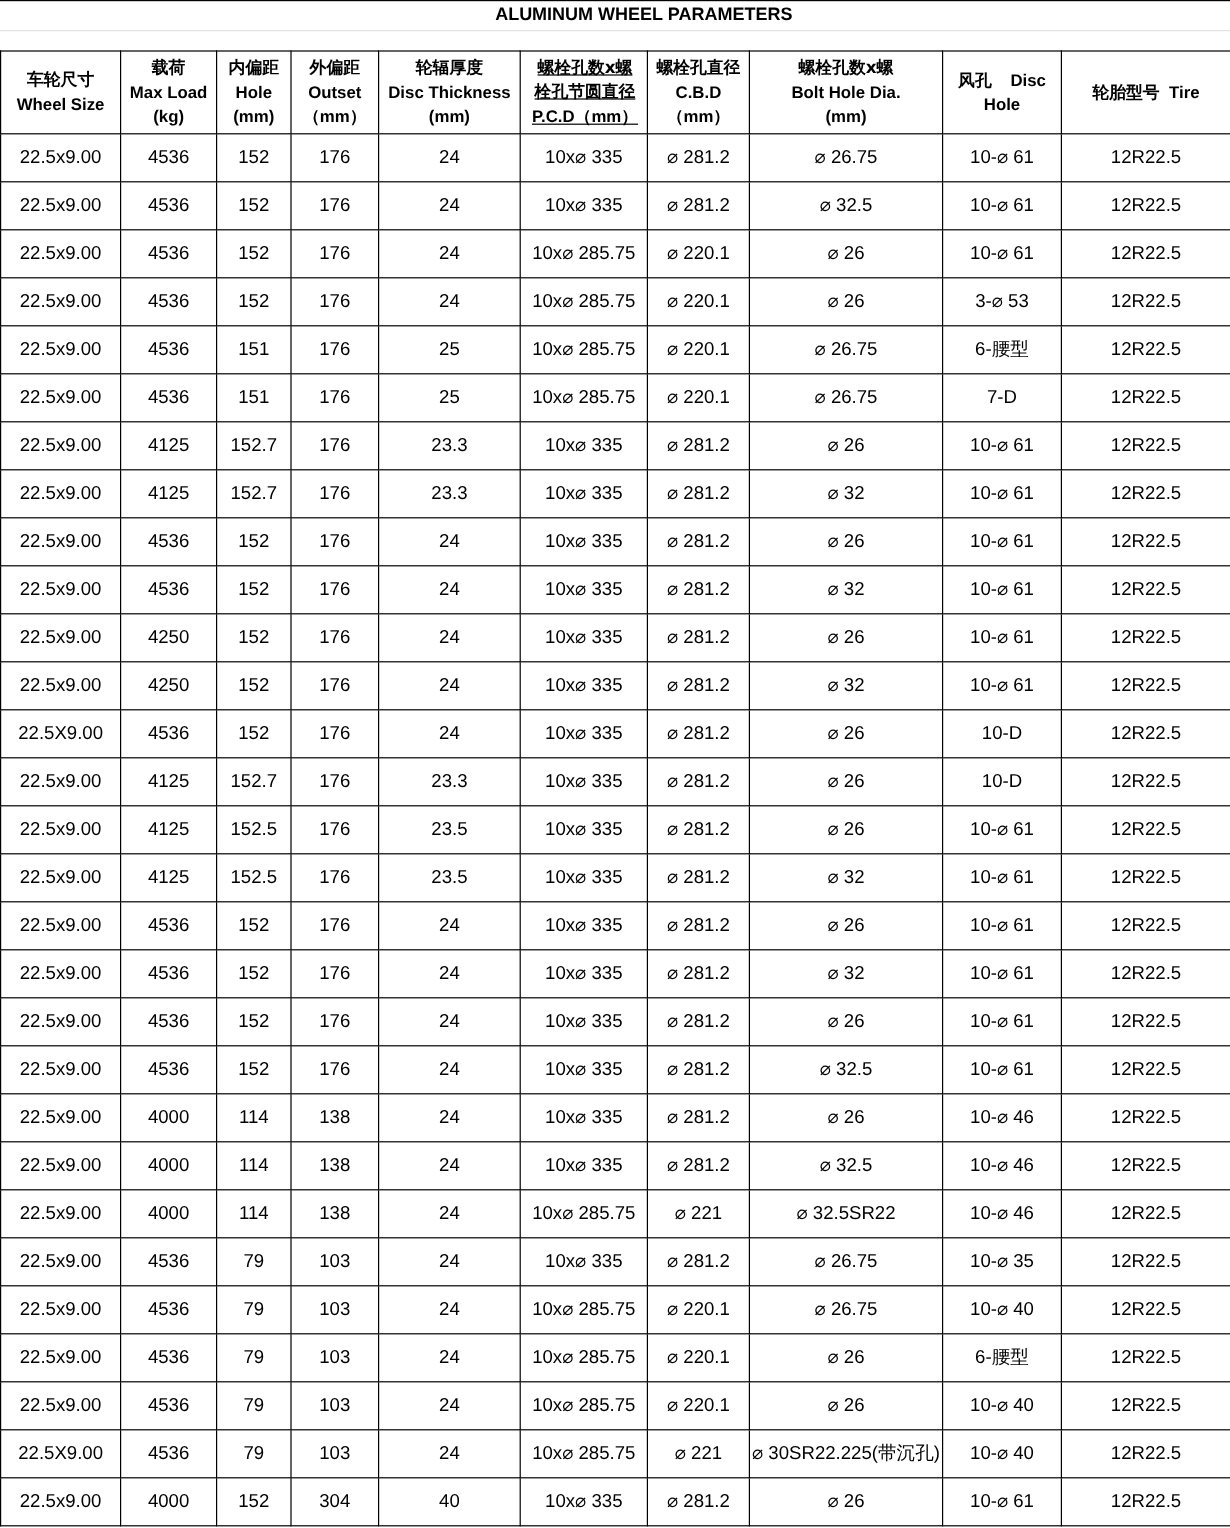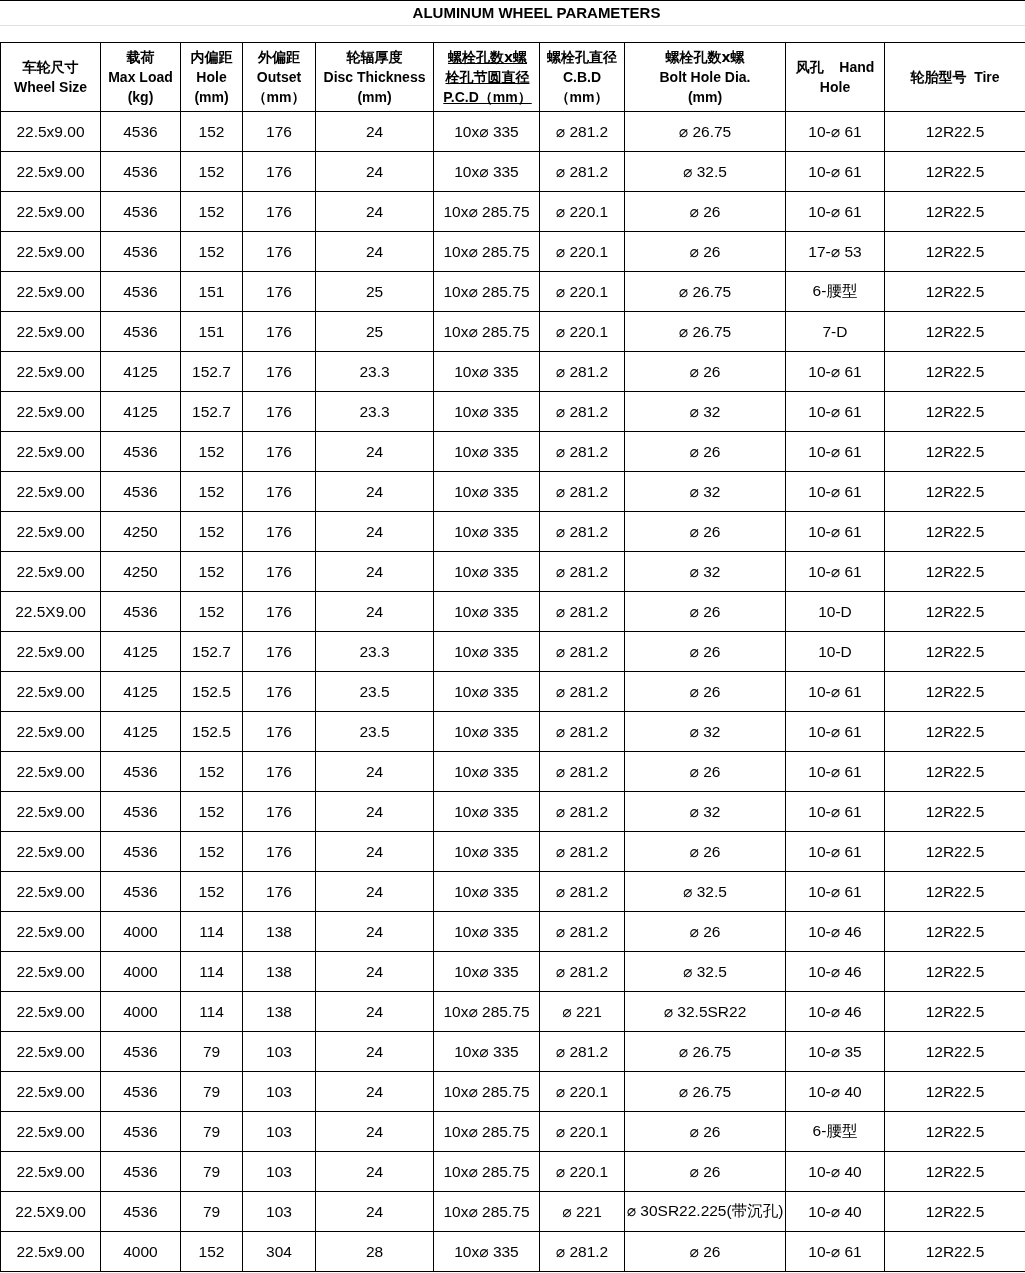--- a/index.html
+++ b/index.html
@@ -127,21 +127,21 @@
         <span class="hline zh">螺栓孔直径</span>
         <span class="hline">C.B.D</span>
         <span class="hline">（mm）</span>
       </th>
       <th>
         <span class="hline zh">螺栓孔数x螺</span>
         <span class="hline">Bolt Hole Dia.</span>
         <span class="hline">(mm)</span>
       </th>
       <th>
-        <span class="hline" style="white-space:pre">风孔    Hand</span>
+        <span class="hline" style="white-space:pre">风孔    Disc</span>
         <span class="hline">Hole</span>
       </th>
       <th>
         <span class="hline" style="white-space:pre">轮胎型号  Tire</span>
       </th>
     </tr>
   </thead>
   <tbody id="table-body">
       <tr>
         <td>22.5x9.00</td>
@@ -181,21 +181,21 @@
       </tr>
       <tr>
         <td>22.5x9.00</td>
         <td>4536</td>
         <td>152</td>
         <td>176</td>
         <td>24</td>
         <td>10x⌀ 285.75</td>
         <td>⌀ 220.1</td>
         <td>⌀ 26</td>
-        <td>17-⌀ 53</td>
+        <td>3-⌀ 53</td>
         <td>12R22.5</td>
       </tr>
       <tr>
         <td>22.5x9.00</td>
         <td>4536</td>
         <td>151</td>
         <td>176</td>
         <td>25</td>
         <td>10x⌀ 285.75</td>
         <td>⌀ 220.1</td>
@@ -477,21 +477,21 @@
         <td>⌀ 221</td>
         <td>⌀ 30SR22.225(带沉孔)</td>
         <td>10-⌀ 40</td>
         <td>12R22.5</td>
       </tr>
       <tr>
         <td>22.5x9.00</td>
         <td>4000</td>
         <td>152</td>
         <td>304</td>
-        <td>28</td>
+        <td>40</td>
         <td>10x⌀ 335</td>
         <td>⌀ 281.2</td>
         <td>⌀ 26</td>
         <td>10-⌀ 61</td>
         <td>12R22.5</td>
       </tr>
     </tbody>
 </table>
 
 </body></html>

